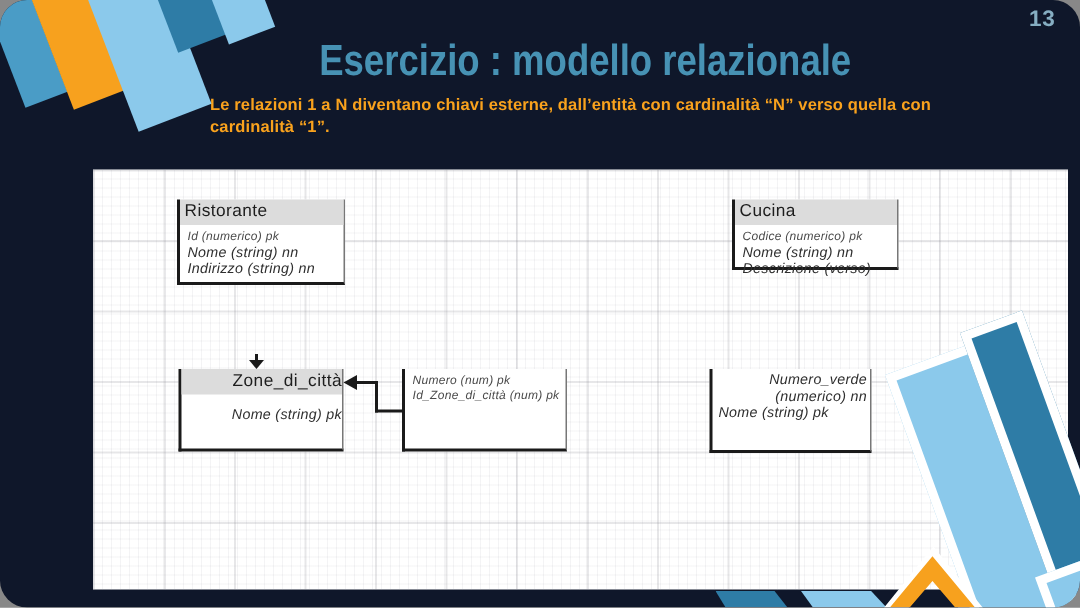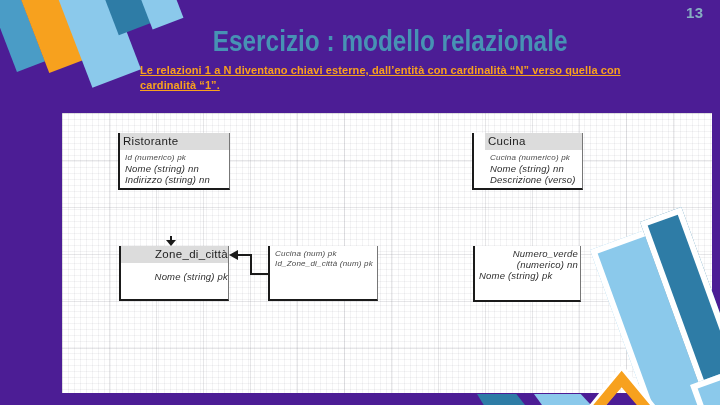--- a/index.html
+++ b/index.html
@@ -1,36 +1,36 @@
 <!DOCTYPE html>
 <html style="--title-blue: #4792B4; --subtitle-orange: #F9A21D; --page-number-blue: #86AEC2; --decor-orange: #F7A11E; --decor-light-blue: #8BC9EB; --decor-medium-blue: #4A9CC6; --decor-dark-blue: #2E7CA6; --table-header-gray: #DCDCDC;"><head>
 <meta charset="utf-8">
 <style>
   * { margin:0; padding:0; box-sizing:border-box; }
   html,body { background:#888; }
   .slide {
-    position:relative; width:720px; height:405px; background:#4c1d95;
-    overflow:hidden; font-family:"Liberation Sans", sans-serif;
+    position:relative; width:720px; height:405px; background:#0f172a;
+    overflow:hidden; font-family:"Liberation Sans", sans-serif;border-radius:18px;
   }
   
   .page-number {
     position:absolute; left:686px; top:4px; width:30px;
     font-size:15px; font-weight:bold; color:var(--page-number-blue,#86AEC2);
     letter-spacing:0.5px;
   }
   .title-wrap { position:absolute; left:110px; top:25px; width:560px; text-align:center; }
   .title {
     display:inline-block; transform:scaleX(0.84); transform-origin:center;
     font-size:29px; font-weight:bold; color:var(--title-blue,#4792B4);
     letter-spacing:0px; white-space:nowrap;
   }
   .subtitle {
     position:absolute; left:140px; top:63px; width:492px;
     font-size:11px; font-weight:bold; color:var(--subtitle-orange,#F9A21D);
-    line-height:14.5px; letter-spacing:0.1px;text-decoration:underline;
+    line-height:14.5px; letter-spacing:0.1px;
   }
   
   .grid-area {
     position:absolute; left:62px; top:113px; width:650px; height:280px;
     background-color:#fff;
     background-image:
       linear-gradient(90deg, rgba(120,120,130,0.18) 1px, transparent 1px),
       linear-gradient(rgba(120,120,130,0.18) 1px, transparent 1px),
       linear-gradient(90deg, rgba(160,160,170,0.12) 1px, transparent 1px),
       linear-gradient(rgba(160,160,170,0.12) 1px, transparent 1px);
@@ -45,21 +45,21 @@
   .db-header {
     height:17px; background:var(--table-header-gray,#DCDCDC);
     font-size:11.5px; color:#1d1d1d; padding:2px 0 0 3px;
     letter-spacing:0.3px; white-space:nowrap; overflow:hidden;
   }
   .db-body { padding:3px 2px 0 5px; font-size:9.5px; color:#2e2e2e; line-height:11px; overflow:hidden;font-style:italic; }
   .db-field { white-space:nowrap; overflow:hidden; letter-spacing:0.2px; }
   .db-field.wrap { white-space:normal;text-align:right; }
   .f-small { font-size:8px; line-height:9.5px; color:#4a4a4a; }
   .t-ristorante { left:56px;  top:20px;  width:112px; height:57px; }
-  .t-cucina     { left:410px; top:20px;  width:111px; height:57px;padding-left:11px; }
+  .t-cucina     { left:426px; top:20px;  width:111px; height:47px; }
   .t-zone       { left:57px;  top:133px; width:110px; height:55px;text-align:right; }
   .t-zone .db-body { padding:8px 0 0 22px; }
   .t-linea      { left:206px; top:133px; width:110px; height:55px; }
   .t-carta      { left:411px; top:133px; width:108px; height:56px; }
   
   .seg { position:absolute; background:#1a1a1a; }
   .seg-h1 { left:188px; top:160px; width:18px; height:2px; }
   .seg-v  { left:188px; top:141px; width:2px;  height:21px; }
   .seg-h2 { left:176px; top:141px; width:13px; height:2px; }
   .arrow-left {
@@ -116,36 +116,36 @@
       <div class="db-body">
         <div class="db-field f-small">Id (numerico) pk</div>
         <div class="db-field">Nome (string) nn</div>
         <div class="db-field">Indirizzo (string) nn</div>
       </div>
     </div>
 
     <div class="db-table t-cucina">
       <div class="db-header">Cucina</div>
       <div class="db-body">
-        <div class="db-field f-small">Cucina (numerico) pk</div>
+        <div class="db-field f-small">Codice (numerico) pk</div>
         <div class="db-field">Nome (string) nn</div>
         <div class="db-field">Descrizione (verso)</div>
       </div>
     </div>
 
     <div class="db-table t-zone">
       <div class="db-header">Zone_di_città</div>
       <div class="db-body">
         <div class="db-field">Nome (string) pk</div>
       </div>
     </div>
 
     <div class="db-table t-linea">
       <div class="db-body">
-        <div class="db-field f-small">Cucina (num) pk</div>
+        <div class="db-field f-small">Numero (num) pk</div>
         <div class="db-field f-small">Id_Zone_di_città (num) pk fk</div>
       </div>
     </div>
 
     <div class="db-table t-carta">
       <div class="db-body" style="padding:0;">
         <div style="padding:2px 2px 0 4px;">
           <div class="db-field wrap">Numero_verde (numerico) nn</div>
           <div class="db-field">Nome (string) pk</div>
         </div>

